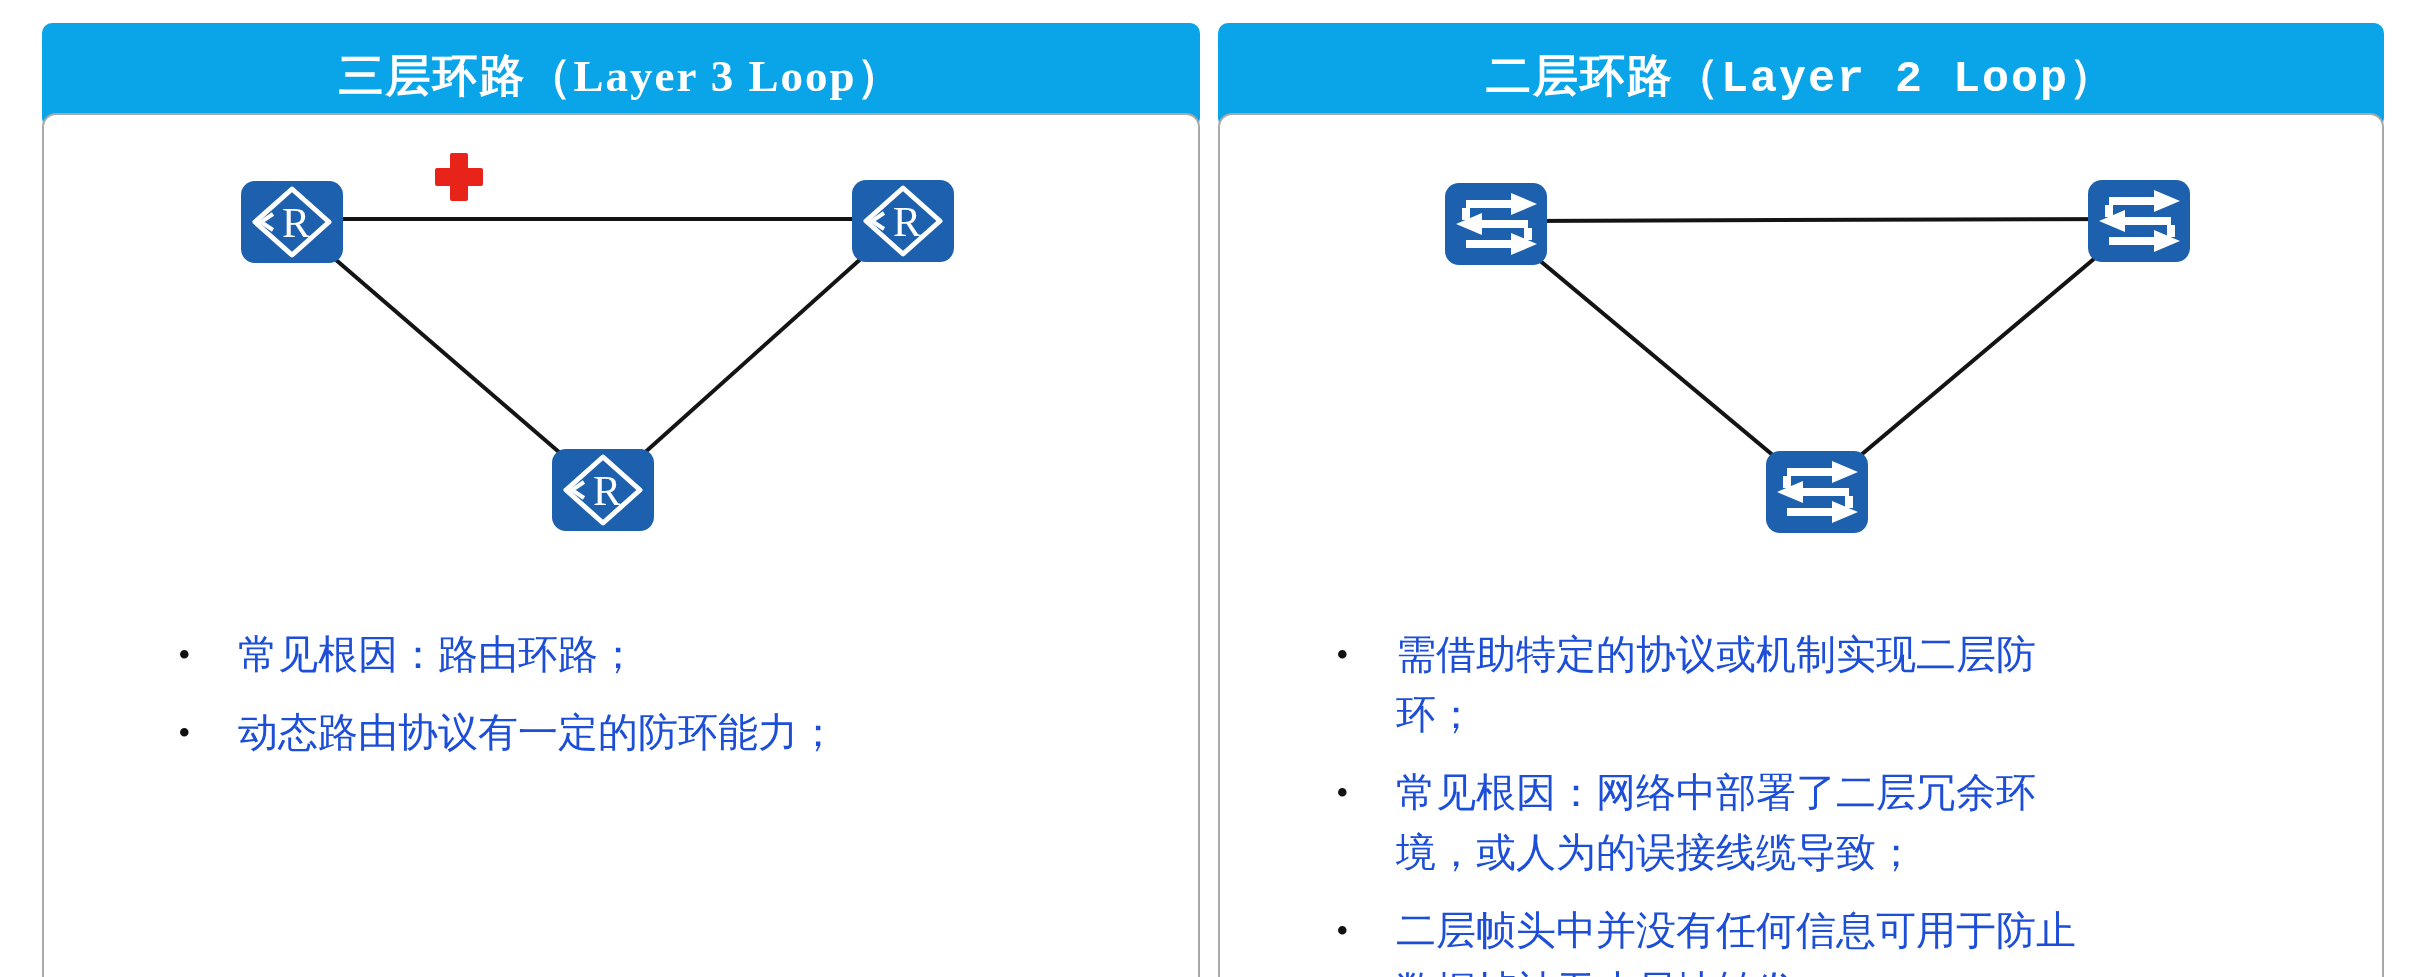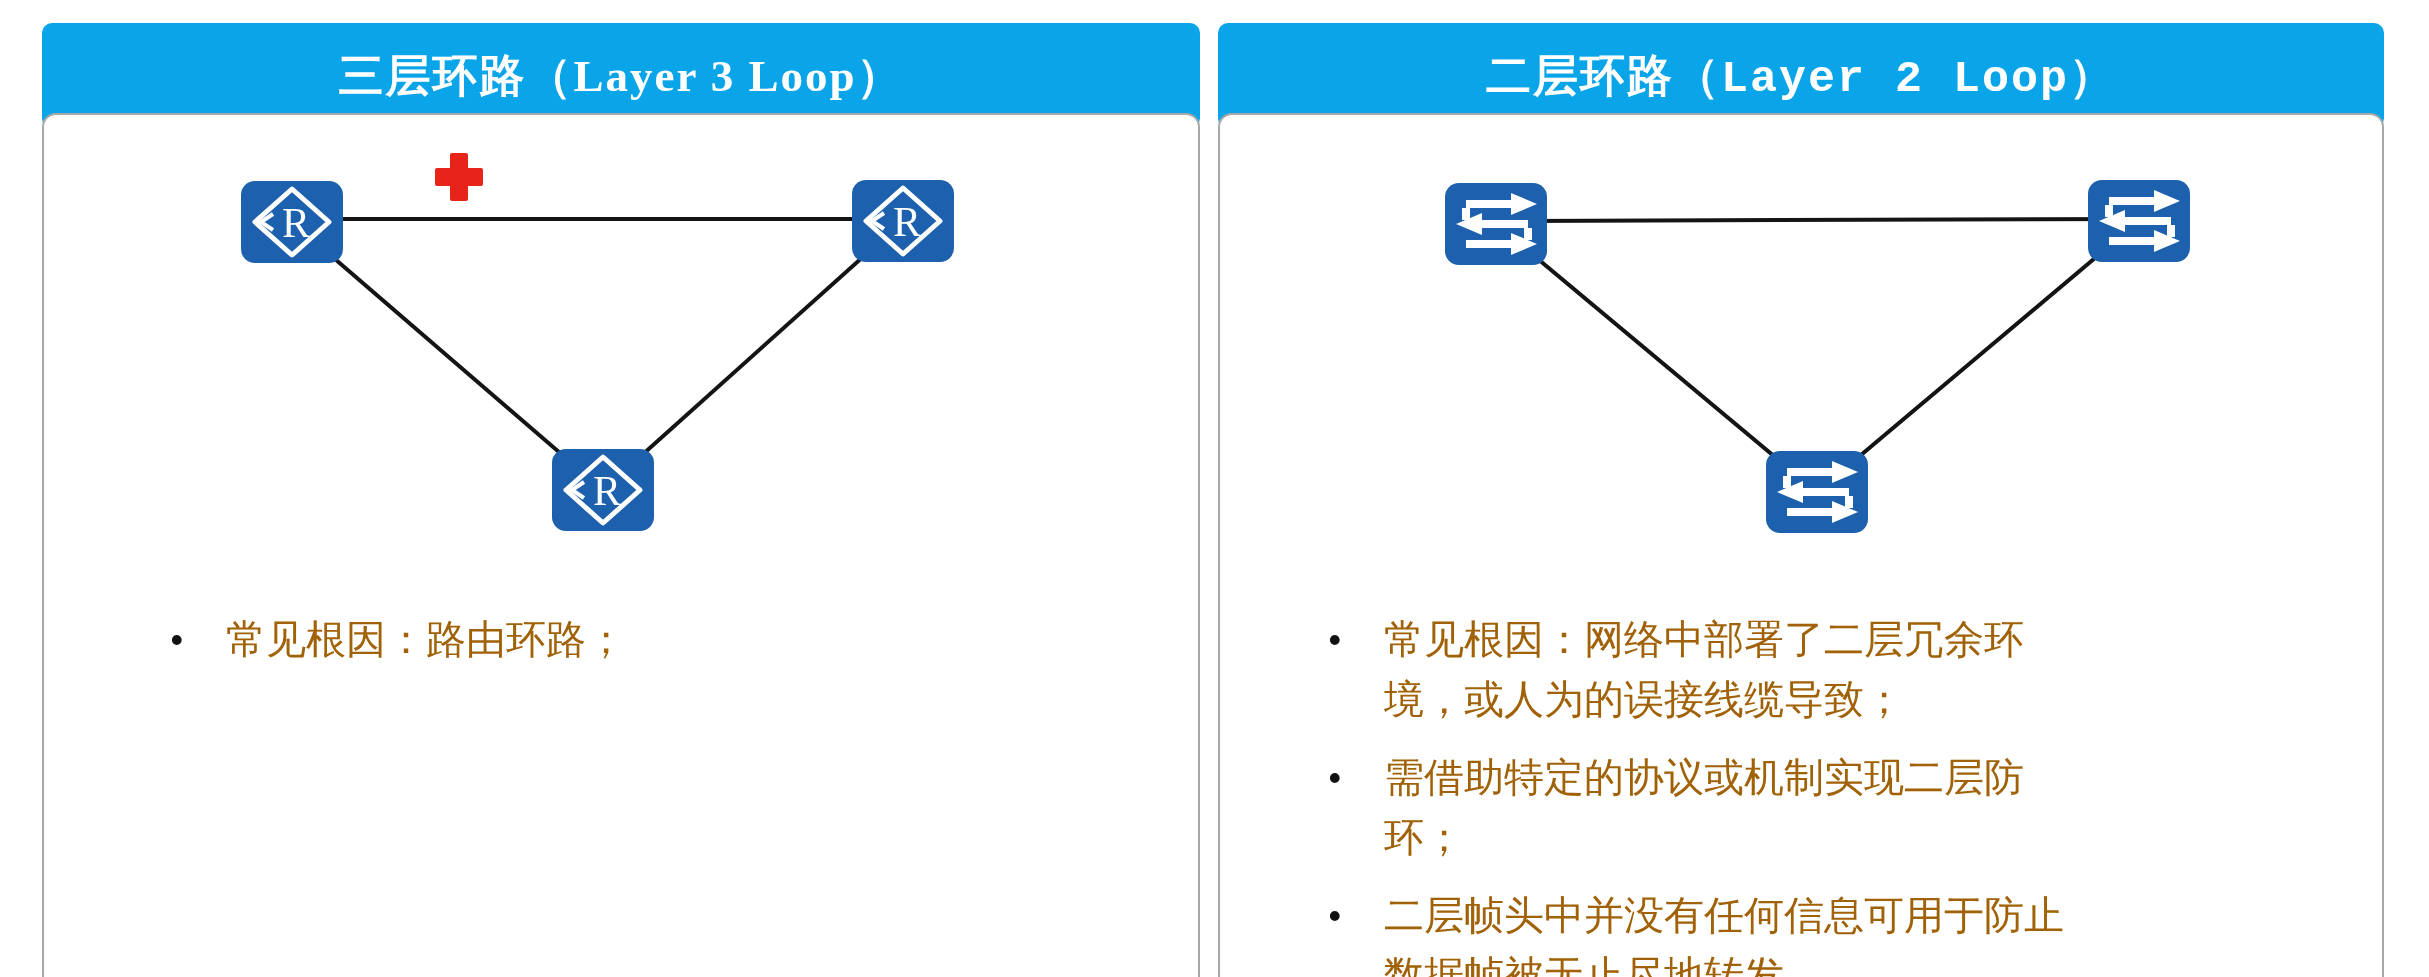--- a/index.html
+++ b/index.html
@@ -26,22 +26,22 @@
   }
   #card-left  { left: 42px;   width: 1158px; }
   #card-right { left: 1218px; width: 1166px; }
 
   .diagram-svg { position: absolute; left: 0; top: 0; }
 
   .node { position: absolute; width: 104px; height: 84px; }
   .node svg { display: block; width: 104px; height: 84px; }
 
   .bullet-list {
-    position: absolute; list-style: none; margin: 0; padding: 0;
-    font-size: 40px; line-height: 60px; color: #a16207; font-family: Liberation Mono, monospace;
+    position: absolute; list-style: none; margin: 12px; padding: 0;
+    font-size: 40px; line-height: 60px; color: #1d4ed8;
   }
   #bullets-left  { left: 118px; top: 498px; width: 800px; }
   #bullets-right { left: 100px; top: 498px; width: 780px; }
   .bullet-item { position: relative; padding-left: 64px; margin-bottom: 18px; }
   .bullet-item::before {
     content: "\2022";
     position: absolute; left: 4px; top: 0;
     font-size: 36px; color: #111111;
   }
 </style>
@@ -87,20 +87,21 @@
       <polygon points="52,9 89,42 52,75 15,42" fill="none" stroke="#ffffff" stroke-width="5" stroke-linejoin="round"></polygon>
       <polyline points="33,34 21,42 33,50" fill="none" stroke="#ffffff" stroke-width="4"></polyline>
       <text x="56" y="57" text-anchor="middle" font-size="42" fill="#ffffff">R</text>
     </svg>
   </div>
 
   <ul class="bullet-list" id="bullets-left">
 
       <li class="bullet-item">常见根因：路由环路；</li>
 
+      <li class="bullet-item">动态路由协议有一定的防环能力；</li>
 
     </ul>
 </div>
 
 <div class="panel-header" id="header-right">
   <span>二层环路（Layer 2 Loop）</span>
 </div>
 
 <div class="panel-card" id="card-right">
   <svg class="diagram-svg" width="1162" height="896" viewBox="0 0 1162 896">
@@ -158,19 +159,19 @@
       <g fill="#ffffff">
         <polygon points="67,11 93,22 67,33"></polygon>
         <polygon points="38,31 12,42 38,53"></polygon>
         <polygon points="67,51 93,62 67,73"></polygon>
       </g>
     </svg>
   </div>
 
   <ul class="bullet-list" id="bullets-right">
 
+      <li class="bullet-item">需借助特定的协议或机制实现二层防环；</li>
+
       <li class="bullet-item">常见根因：网络中部署了二层冗余环境，或人为的误接线缆导致；</li>
-
-      <li class="bullet-item">需借助特定的协议或机制实现二层防环；</li>
 
       <li class="bullet-item">二层帧头中并没有任何信息可用于防止数据帧被无止尽地转发。</li>
     </ul>
 </div>
 
 </body></html>

